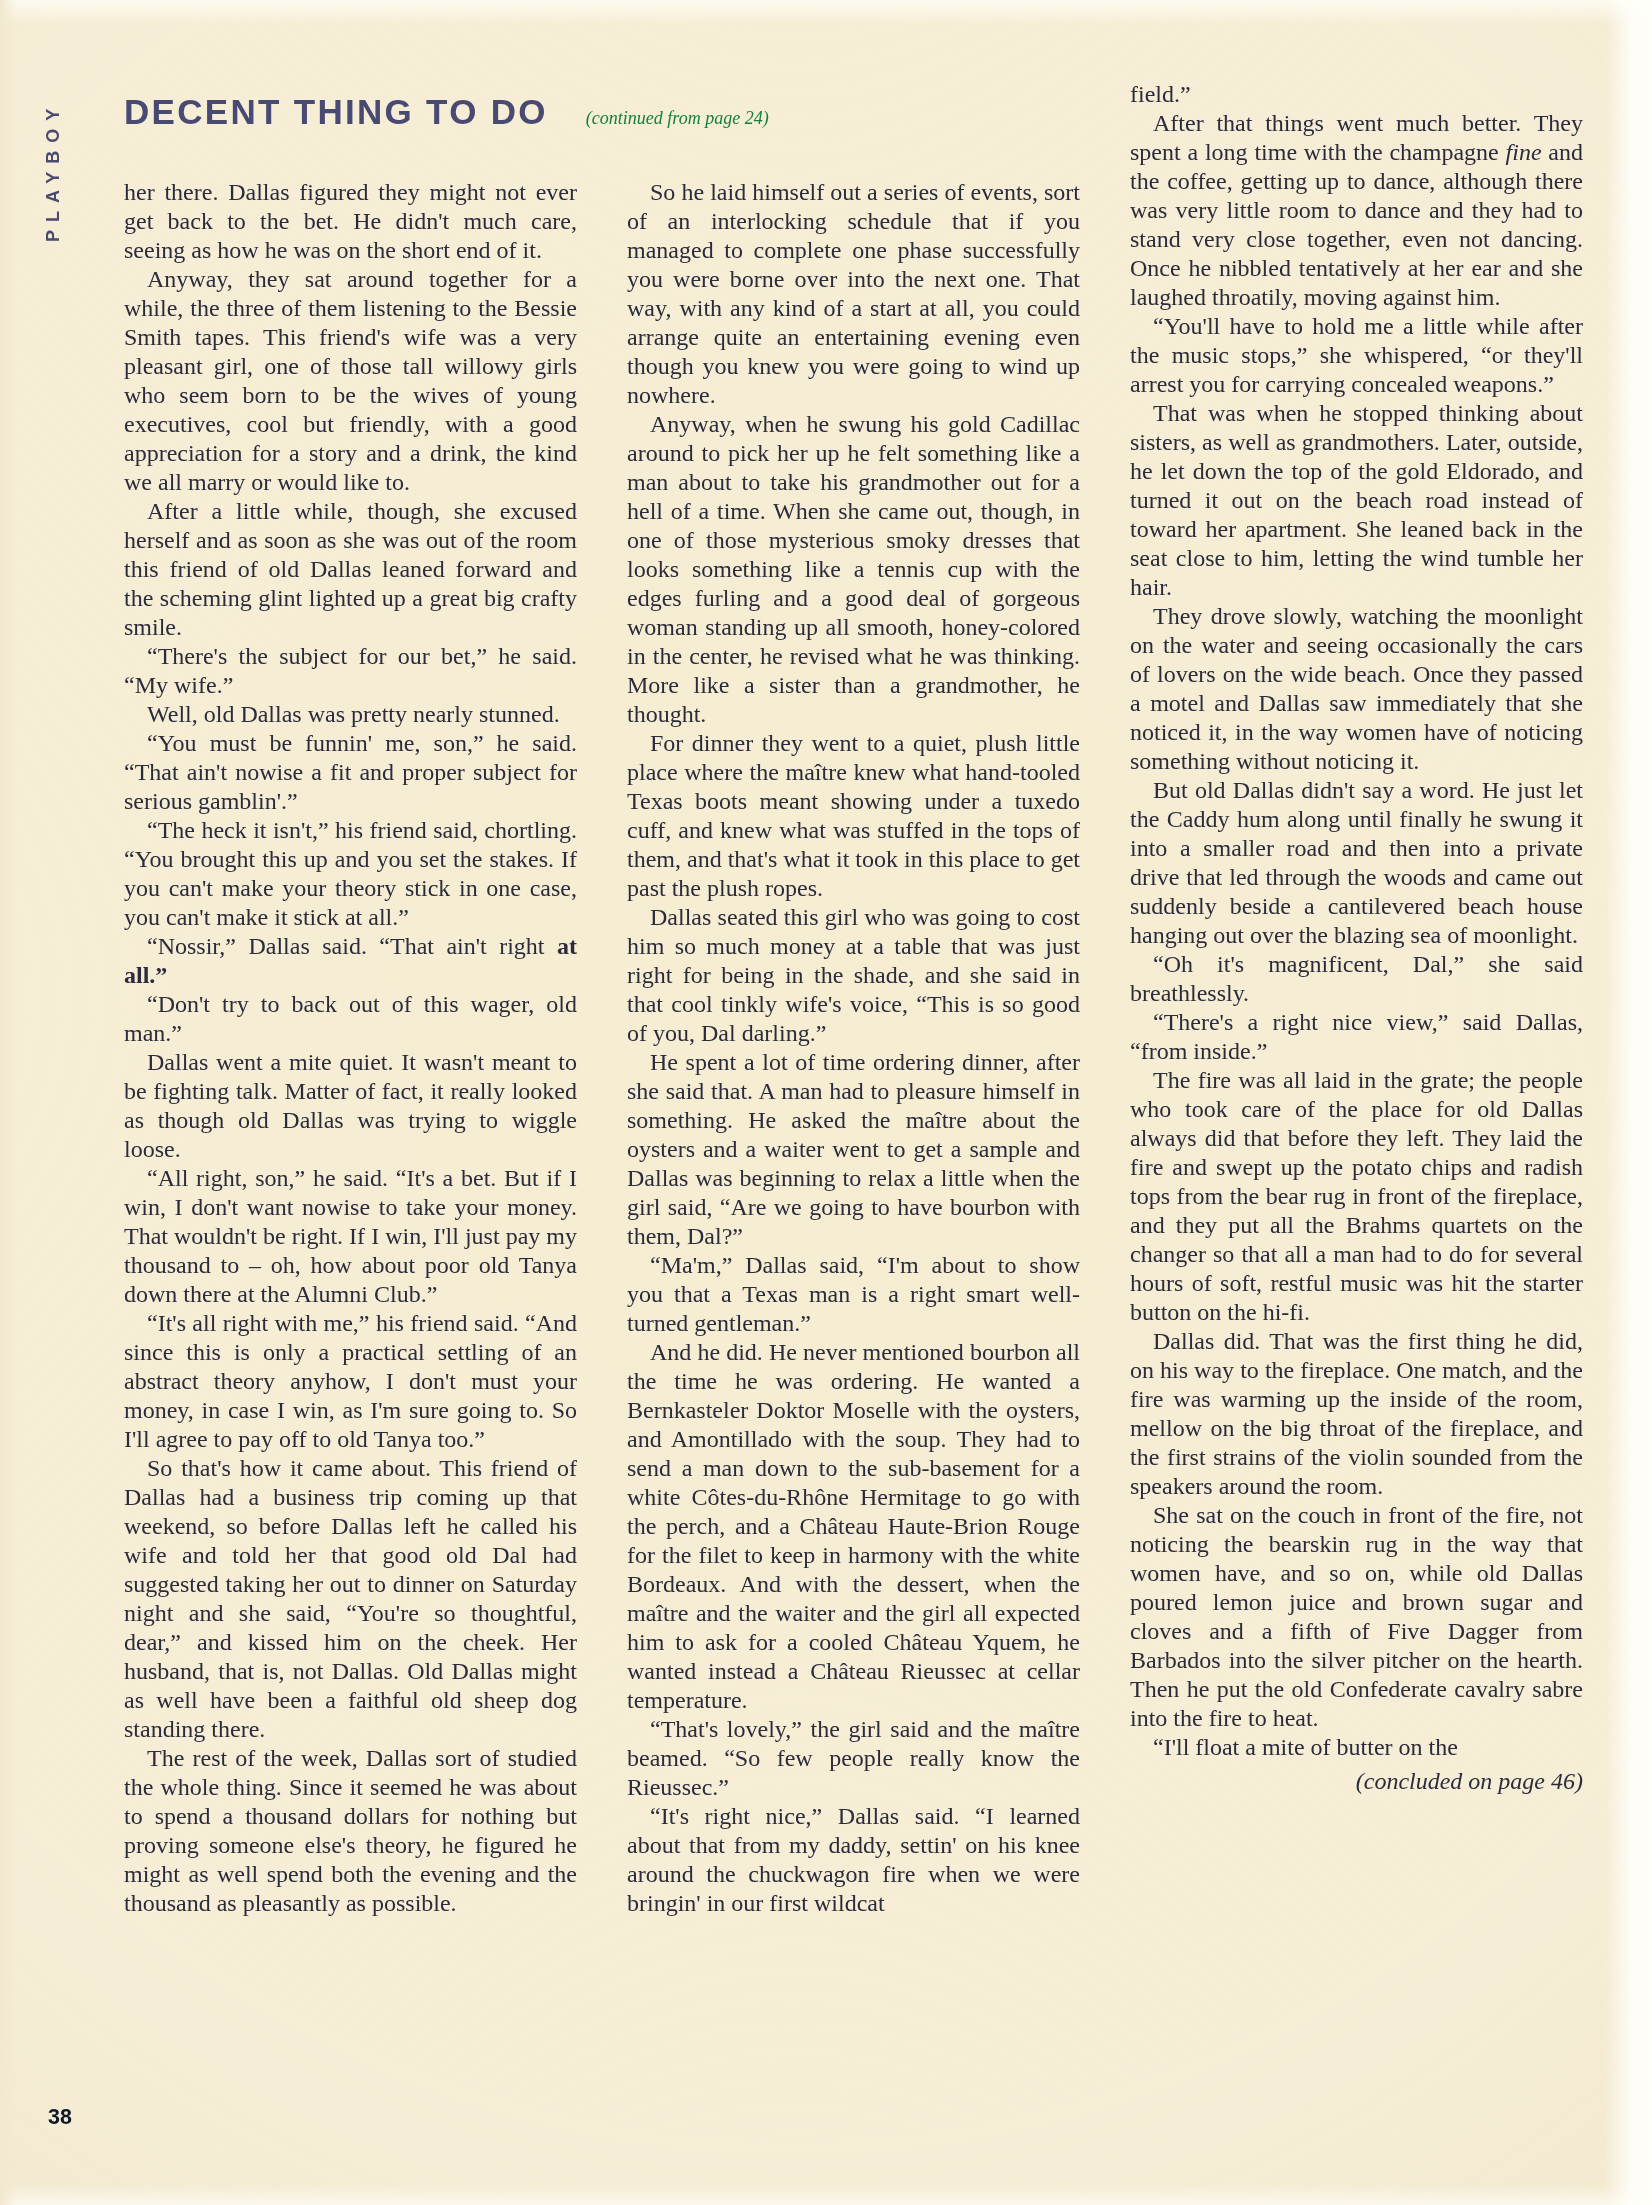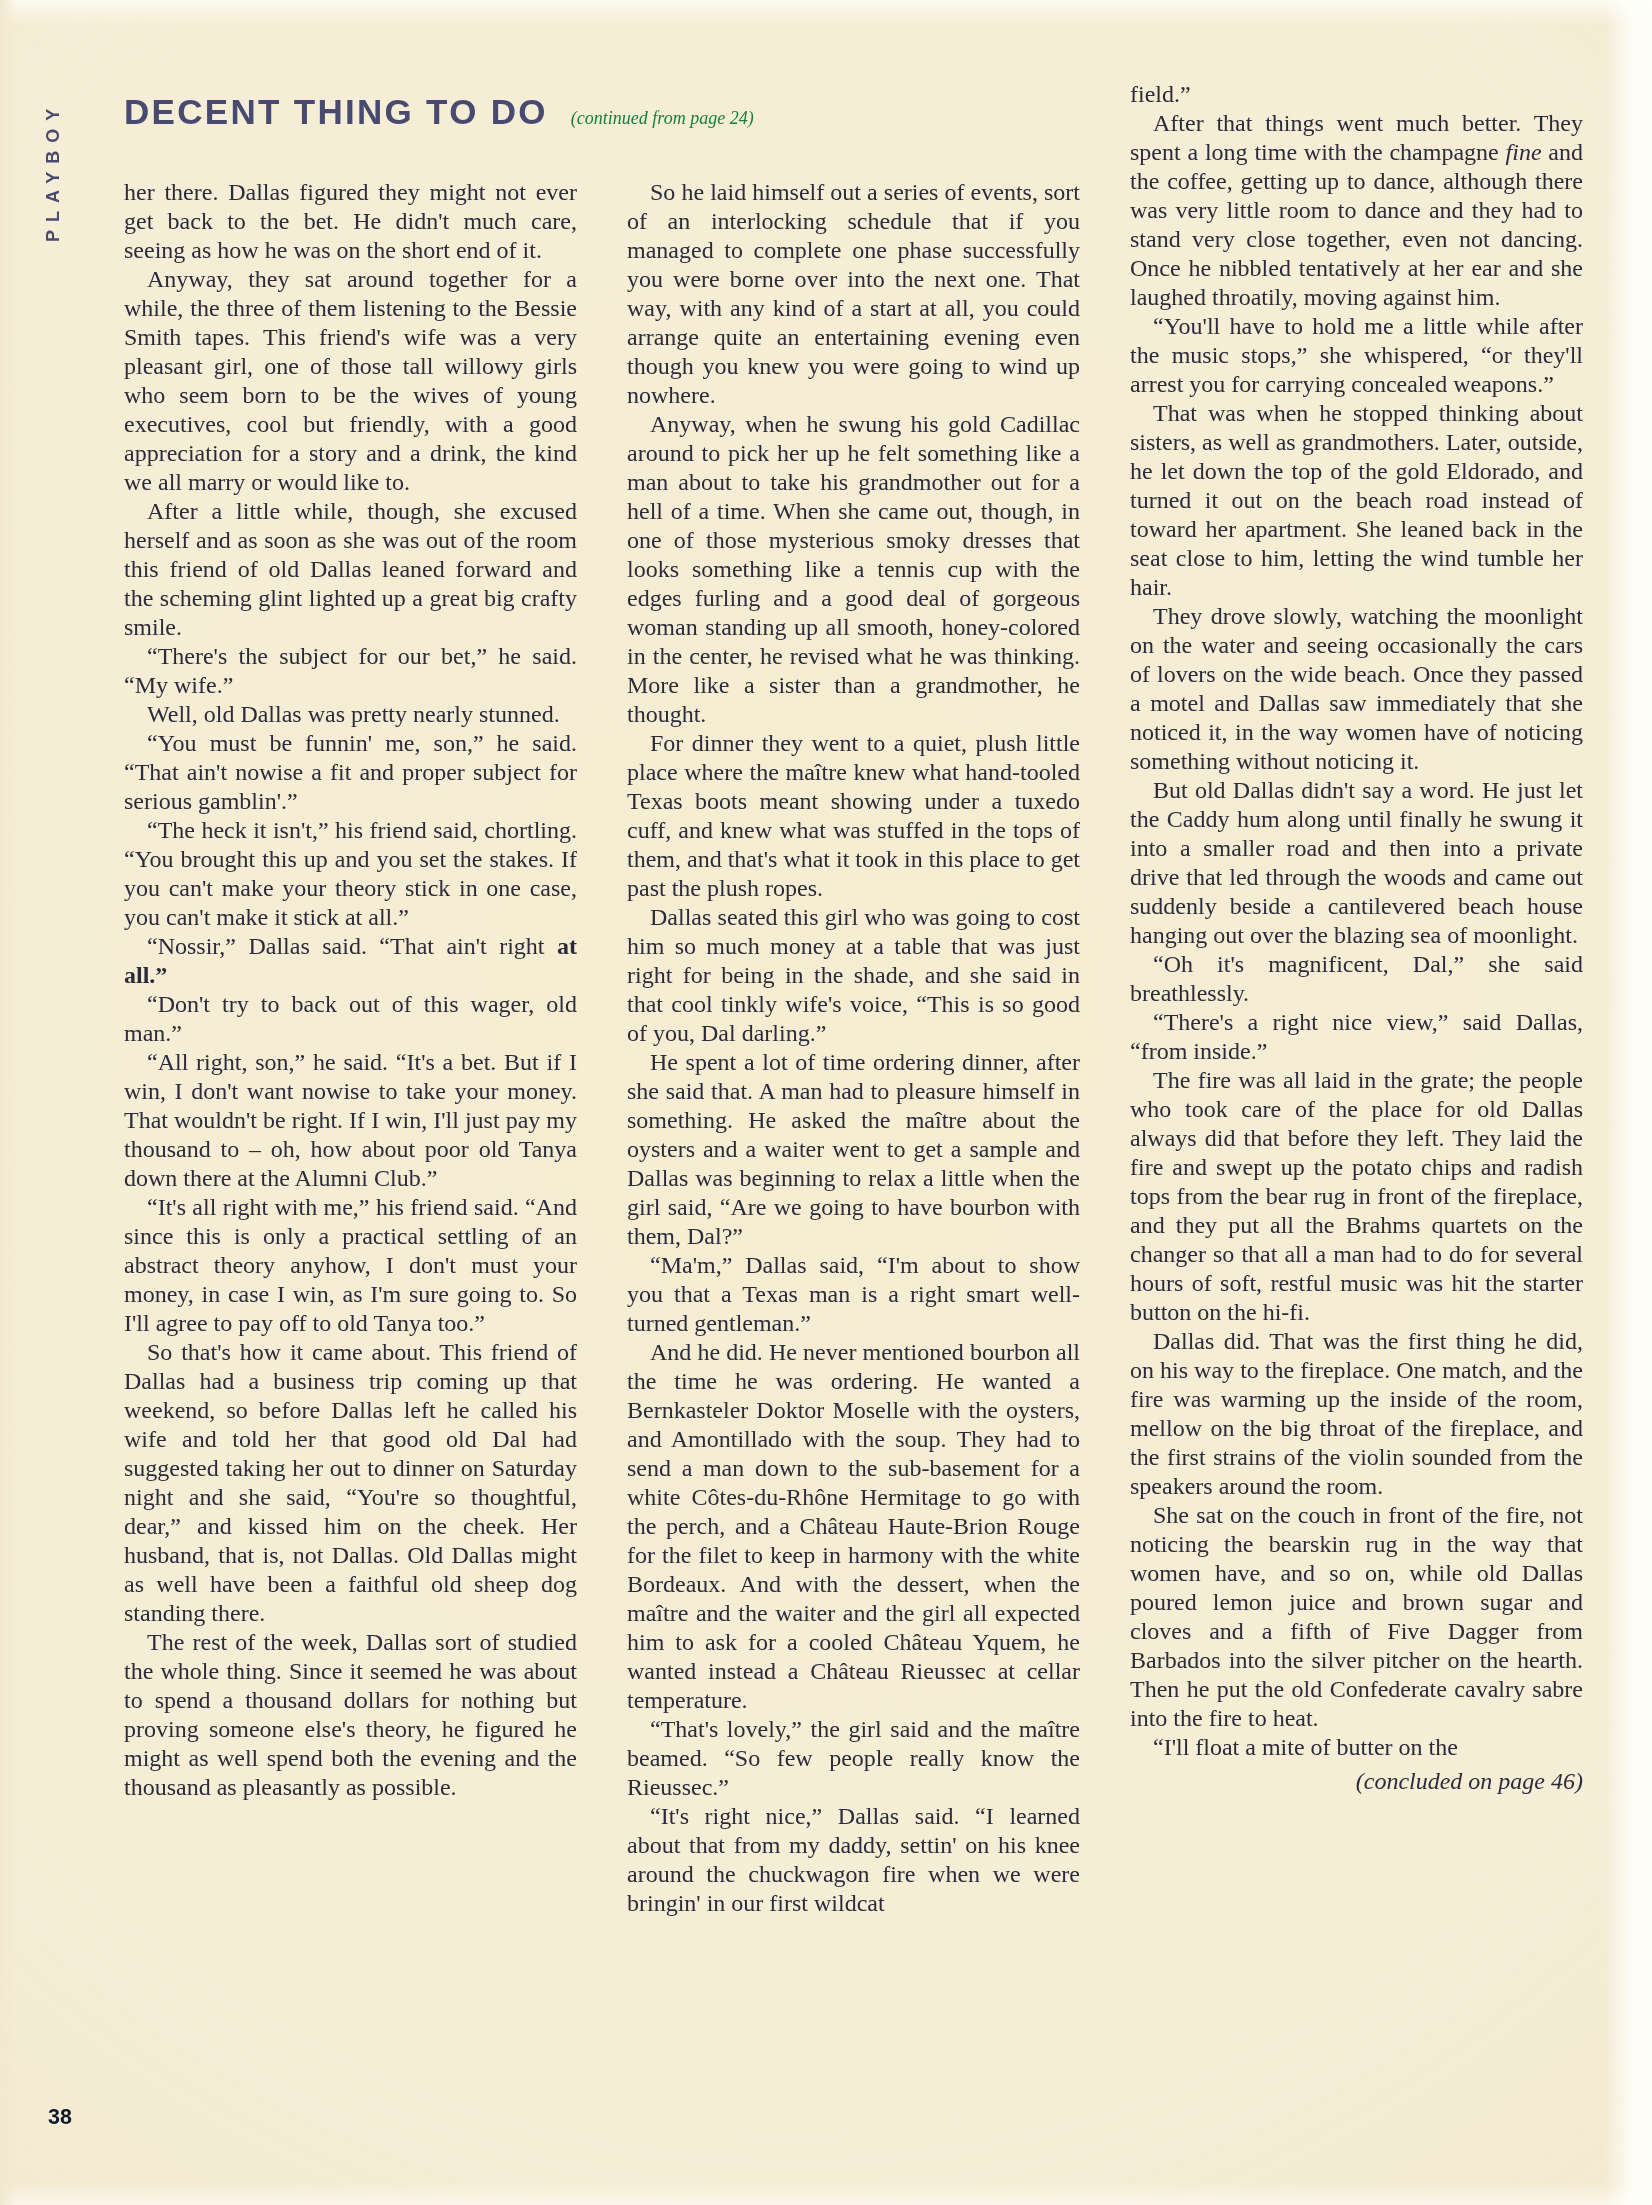--- a/index.html
+++ b/index.html
@@ -100,21 +100,21 @@
   }
 
   
   .article-head {
     position: absolute;
     left: 124px;
     top: 92px;
     width: 869px;
     display: flex;
     align-items: baseline;
-    gap: 23px;
+    gap: 38px;
   }
   .article-title {
     font-family: "Liberation Sans", sans-serif;
     font-weight: bold;
     font-size: 35px;
     letter-spacing: 2.3px;
     color: #484a72;
     white-space: nowrap;
   }
   .article-contd {
@@ -206,20 +206,21 @@
       <div class="col col-1">
           <p class="no-indent">her there. Dallas figured they might not ever get back to the bet. He didn't much care, seeing as how he was on the short end of it.</p>
           <p>Anyway, they sat around together for a while, the three of them listening to the Bessie Smith tapes. This friend's wife was a very pleasant girl, one of those tall willowy girls who seem born to be the wives of young executives, cool but friendly, with a good appreciation for a story and a drink, the kind we all marry or would like to.</p>
           <p>After a little while, though, she excused herself and as soon as she was out of the room this friend of old Dallas leaned forward and the scheming glint lighted up a great big crafty smile.</p>
           <p>“There's the subject for our bet,” he said. “My wife.”</p>
           <p>Well, old Dallas was pretty nearly stunned.</p>
           <p>“You must be funnin' me, son,” he said. “That ain't nowise a fit and proper subject for serious gamblin'.”</p>
           <p>“The heck it isn't,” his friend said, chortling. “You brought this up and you set the stakes. If you can't make your theory stick in one case, you can't make it stick at all.”</p>
           <p>“Nossir,” Dallas said. “That ain't right <b>at all.”</b></p>
           <p>“Don't try to back out of this wager, old man.”</p>
+          <p>Dallas went a mite quiet. It wasn't meant to be fighting talk. Matter of fact, it really looked as though old Dallas was trying to wiggle loose.</p>
           <p>“All right, son,” he said. “It's a bet. But if I win, I don't want nowise to take your money. That wouldn't be right. If I win, I'll just pay my thousand to – oh, how about poor old Tanya down there at the Alumni Club.”</p>
           <p>“It's all right with me,” his friend said. “And since this is only a practical settling of an abstract theory anyhow, I don't must your money, in case I win, as I'm sure going to. So I'll agree to pay off to old Tanya too.”</p>
           <p>So that's how it came about. This friend of Dallas had a business trip coming up that weekend, so before Dallas left he called his wife and told her that good old Dal had suggested taking her out to dinner on Saturday night and she said, “You're so thoughtful, dear,” and kissed him on the cheek. Her husband, that is, not Dallas. Old Dallas might as well have been a faithful old sheep dog standing there.</p>
           <p>The rest of the week, Dallas sort of studied the whole thing. Since it seemed he was about to spend a thousand dollars for nothing but proving someone else's theory, he figured he might as well spend both the evening and the thousand as pleasantly as possible.</p>
         </div>
       <div class="col col-2">
           <p>So he laid himself out a series of events, sort of an interlocking schedule that if you managed to complete one phase successfully you were borne over into the next one. That way, with any kind of a start at all, you could arrange quite an entertaining evening even though you knew you were going to wind up nowhere.</p>
           <p>Anyway, when he swung his gold Cadillac around to pick her up he felt something like a man about to take his grandmother out for a hell of a time. When she came out, though, in one of those mysterious smoky dresses that looks something like a tennis cup with the edges furling and a good deal of gorgeous woman standing up all smooth, honey-colored in the center, he revised what he was thinking. More like a sister than a grandmother, he thought.</p>
           <p>For dinner they went to a quiet, plush little place where the maître knew what hand-tooled Texas boots meant showing under a tuxedo cuff, and knew what was stuffed in the tops of them, and that's what it took in this place to get past the plush ropes.</p>
           <p>Dallas seated this girl who was going to cost him so much money at a table that was just right for being in the shade, and she said in that cool tinkly wife's voice, “This is so good of you, Dal darling.”</p>

